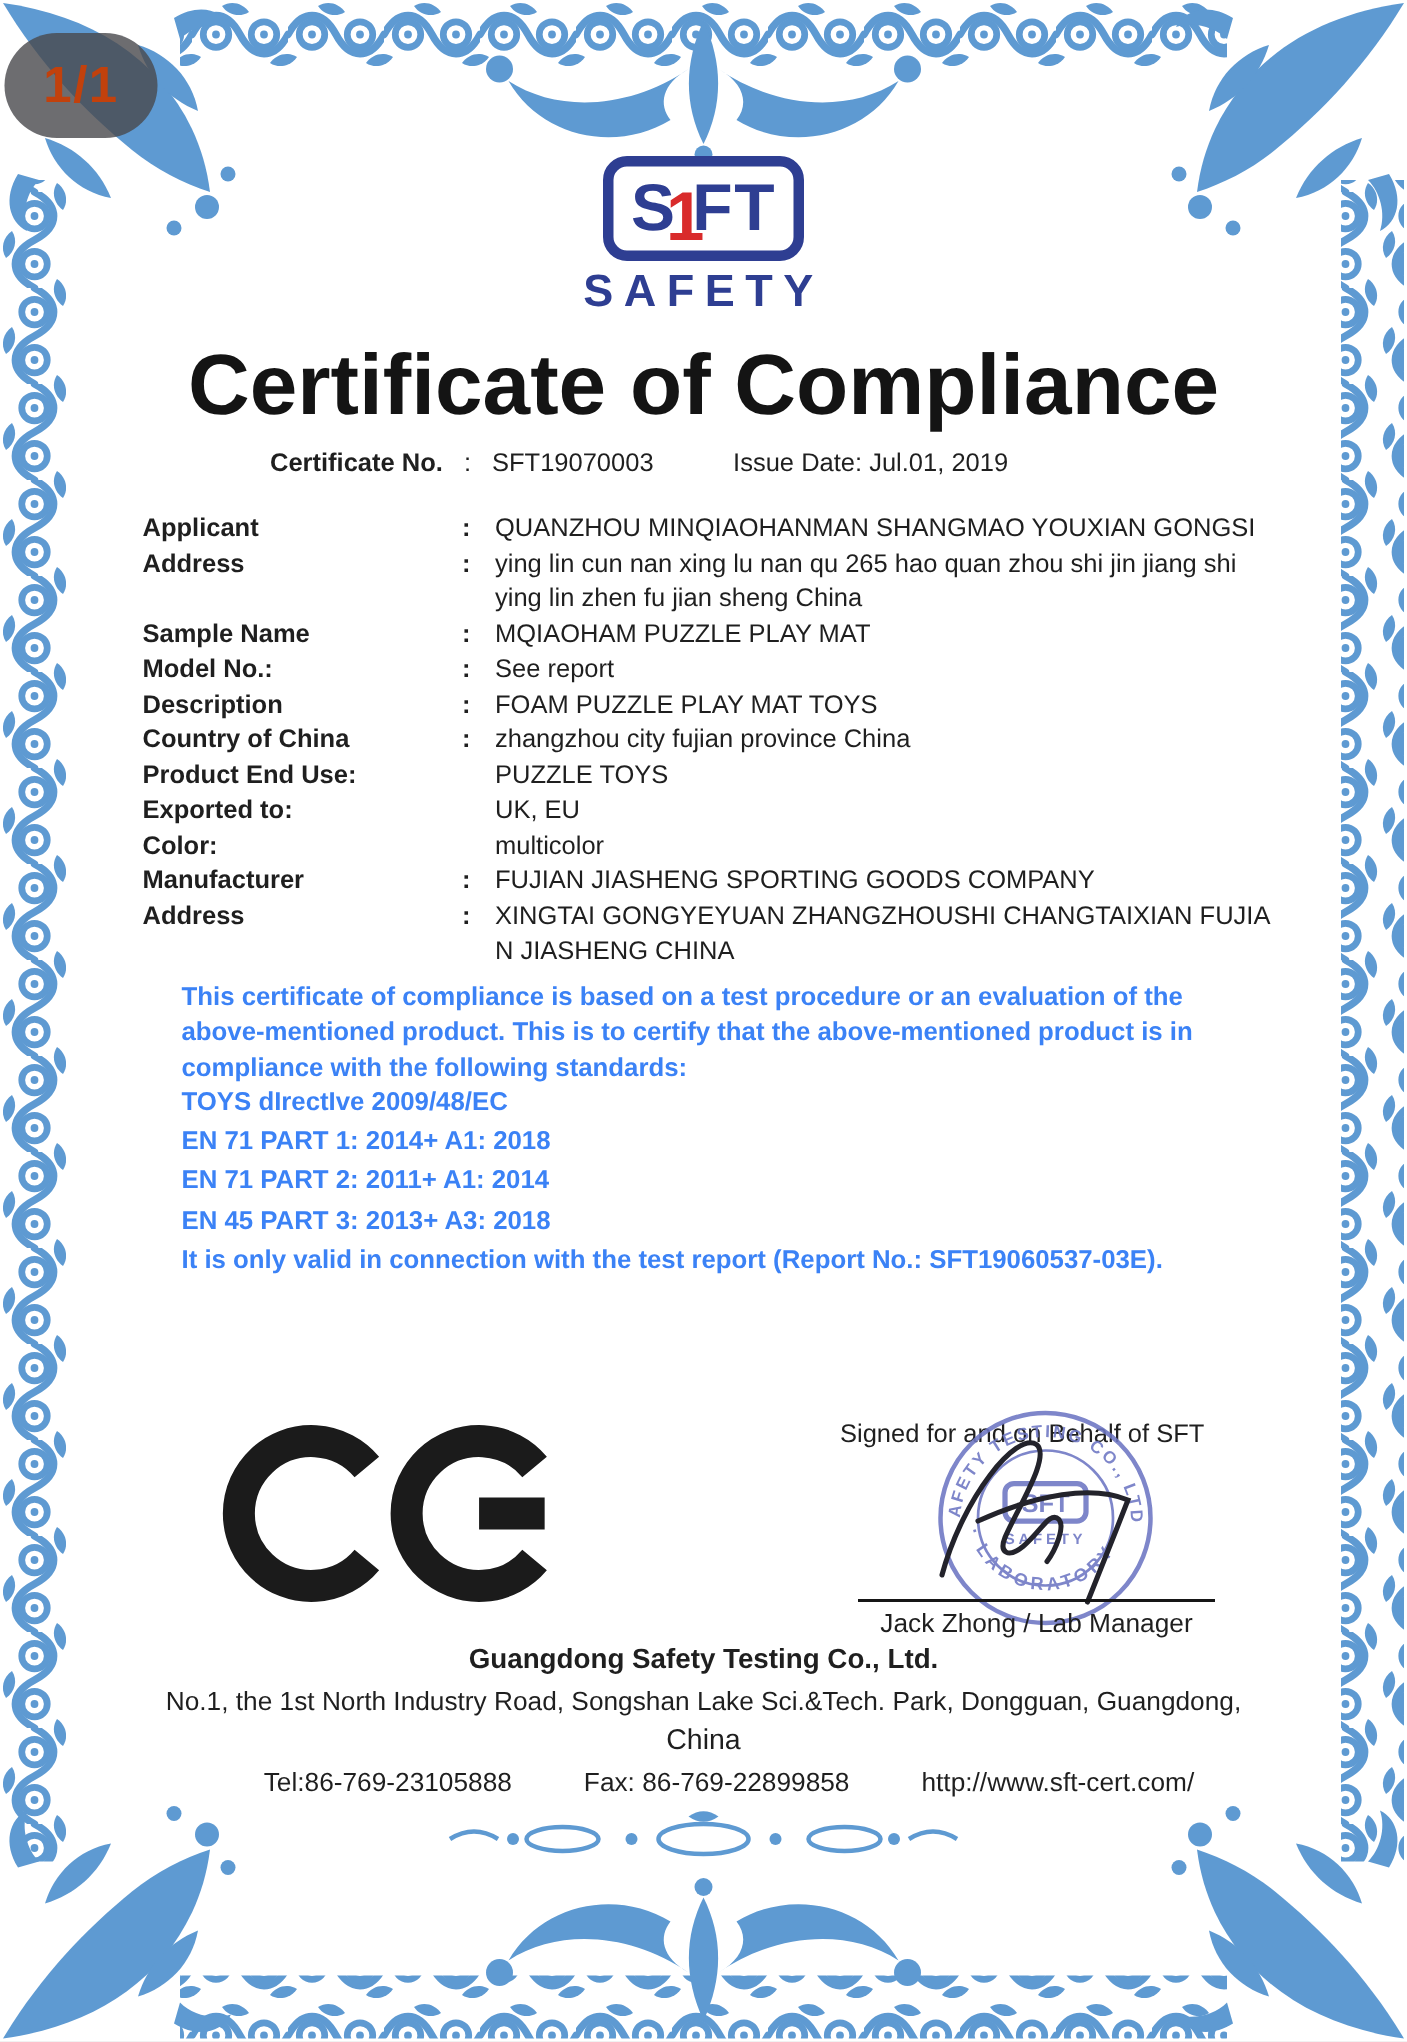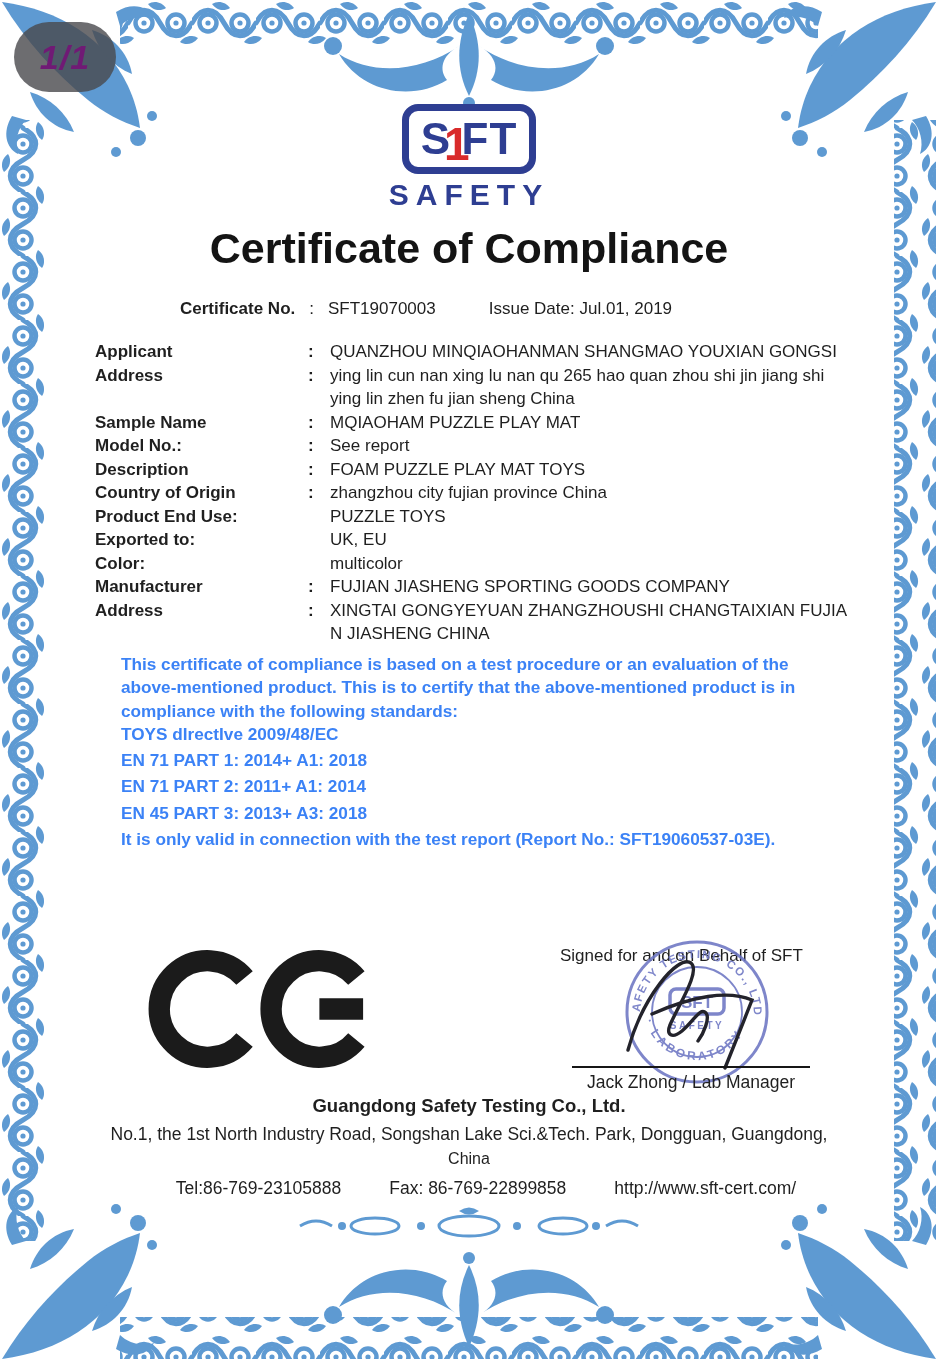--- a/index.html
+++ b/index.html
@@ -3,57 +3,57 @@
 <meta charset="utf-8">
 <style>
   html,body{margin:0;padding:0;background:#e8e8e8;}
   .page{
     position:relative;width:938px;height:1361px;background:#ffffff;
     font-family:"Liberation Sans",sans-serif;color:#1f1f1f;overflow:hidden;margin:0 auto;
   }
   .abs{position:absolute;}
   
   .badge{
-    left:14px;top:22px;width:102px;height:70px;
+    left:3px;top:22px;width:102px;height:70px;
     background:rgba(72,72,76,.8);border-radius:36px;
     display:flex;align-items:center;justify-content:center;
-    color:#701a75;font-size:34px;font-weight:600;z-index:5;letter-spacing:1px;font-style:italic;
+    color:#c2410c;font-size:34px;font-weight:600;z-index:5;letter-spacing:1px;
   }
   
   .logo{left:0;right:0;top:104px;text-align:center;z-index:2;}
   .logo-box{
     display:inline-flex;align-items:center;justify-content:center;
     border:7px solid #2e3e92;border-radius:16px;padding:0 12px;height:56px;
   }
   .logo-box .gl{font-weight:800;font-size:44px;color:#2e3e92;line-height:1;letter-spacing:1px;}
   .logo-box .g1{font-weight:800;font-size:46px;color:#d92b2b;line-height:1;margin:10px -8px 0 -7px;position:relative;z-index:2;}
   .logo-sub{font-weight:800;font-size:30px;color:#2e3e92;letter-spacing:7px;margin-top:4px;}
   
-  .title{left:0;right:0;top:224px;text-align:center;font-size:43px;font-weight:bold;color:#141414;}
+  .title{left:0;right:0;top:224px;text-align:center;font-size:57px;font-weight:bold;color:#141414;}
   .meta{left:180px;top:299px;font-size:17px;display:flex;gap:14px;align-items:baseline;}
   .meta .lbl{font-weight:bold;}
   .meta .issue{margin-left:39px;}
   
   .fields{left:95px;top:340px;width:758px;}
   .frow{display:grid;grid-template-columns:213px 22px 1fr;font-size:17px;line-height:23.5px;}
   .frow .lab{font-weight:bold;}
   .frow .sep{font-weight:bold;}
   
   .certbody{left:121px;top:653px;width:704px;font-weight:bold;font-size:17.2px;line-height:23.3px;color:#3b82f6;}
   .std{margin-top:3px;}
   .std.first{margin-top:0;}
   .validity{margin-top:3px;}
   
   .signedfor{left:560px;top:946px;font-size:17px;}
   .sigline{left:572px;top:1066px;width:238px;border-top:2px solid #161616;height:0;}
   .signatory{left:548px;top:1072px;width:286px;text-align:center;font-size:17.5px;}
   
   .f-company{left:0;right:0;top:1095px;text-align:center;font-weight:bold;font-size:18.5px;}
   .f-addr1{left:0;right:0;top:1124px;text-align:center;font-size:17.5px;}
-  .f-addr2{left:0;right:0;top:1150px;text-align:center;font-size:16px;}
+  .f-addr2{left:0;right:0;top:1150px;text-align:center;font-size:19px;}
   .f-contacts{left:0;right:0;top:1178px;display:flex;justify-content:center;gap:48px;font-size:17.5px;padding-left:34px;}
   svg{display:block;}
   .noevents{pointer-events:none;}
 </style>
 </head>
 <body>
 
 <div class="page">
 
   <svg class="abs noevents" style="left:0;top:0;" width="938" height="1361" viewBox="0 0 938 1361" aria-hidden="true">
@@ -172,21 +172,21 @@
       <span class="lab">Model No.:</span>
         <span class="sep">:</span>
         <span class="val">See report</span>
     </div>
     <div class="frow">
       <span class="lab">Description</span>
         <span class="sep">:</span>
         <span class="val">FOAM PUZZLE PLAY MAT TOYS</span>
     </div>
     <div class="frow">
-      <span class="lab">Country of Origin</span>
+      <span class="lab">Country of China</span>
         <span class="sep">:</span>
         <span class="val">zhangzhou city fujian province China</span>
     </div>
     <div class="frow">
       <span class="lab">Product End Use:</span>
         <span class="sep"></span>
         <span class="val">PUZZLE TOYS</span>
     </div>
     <div class="frow">
       <span class="lab">Exported to:</span>

